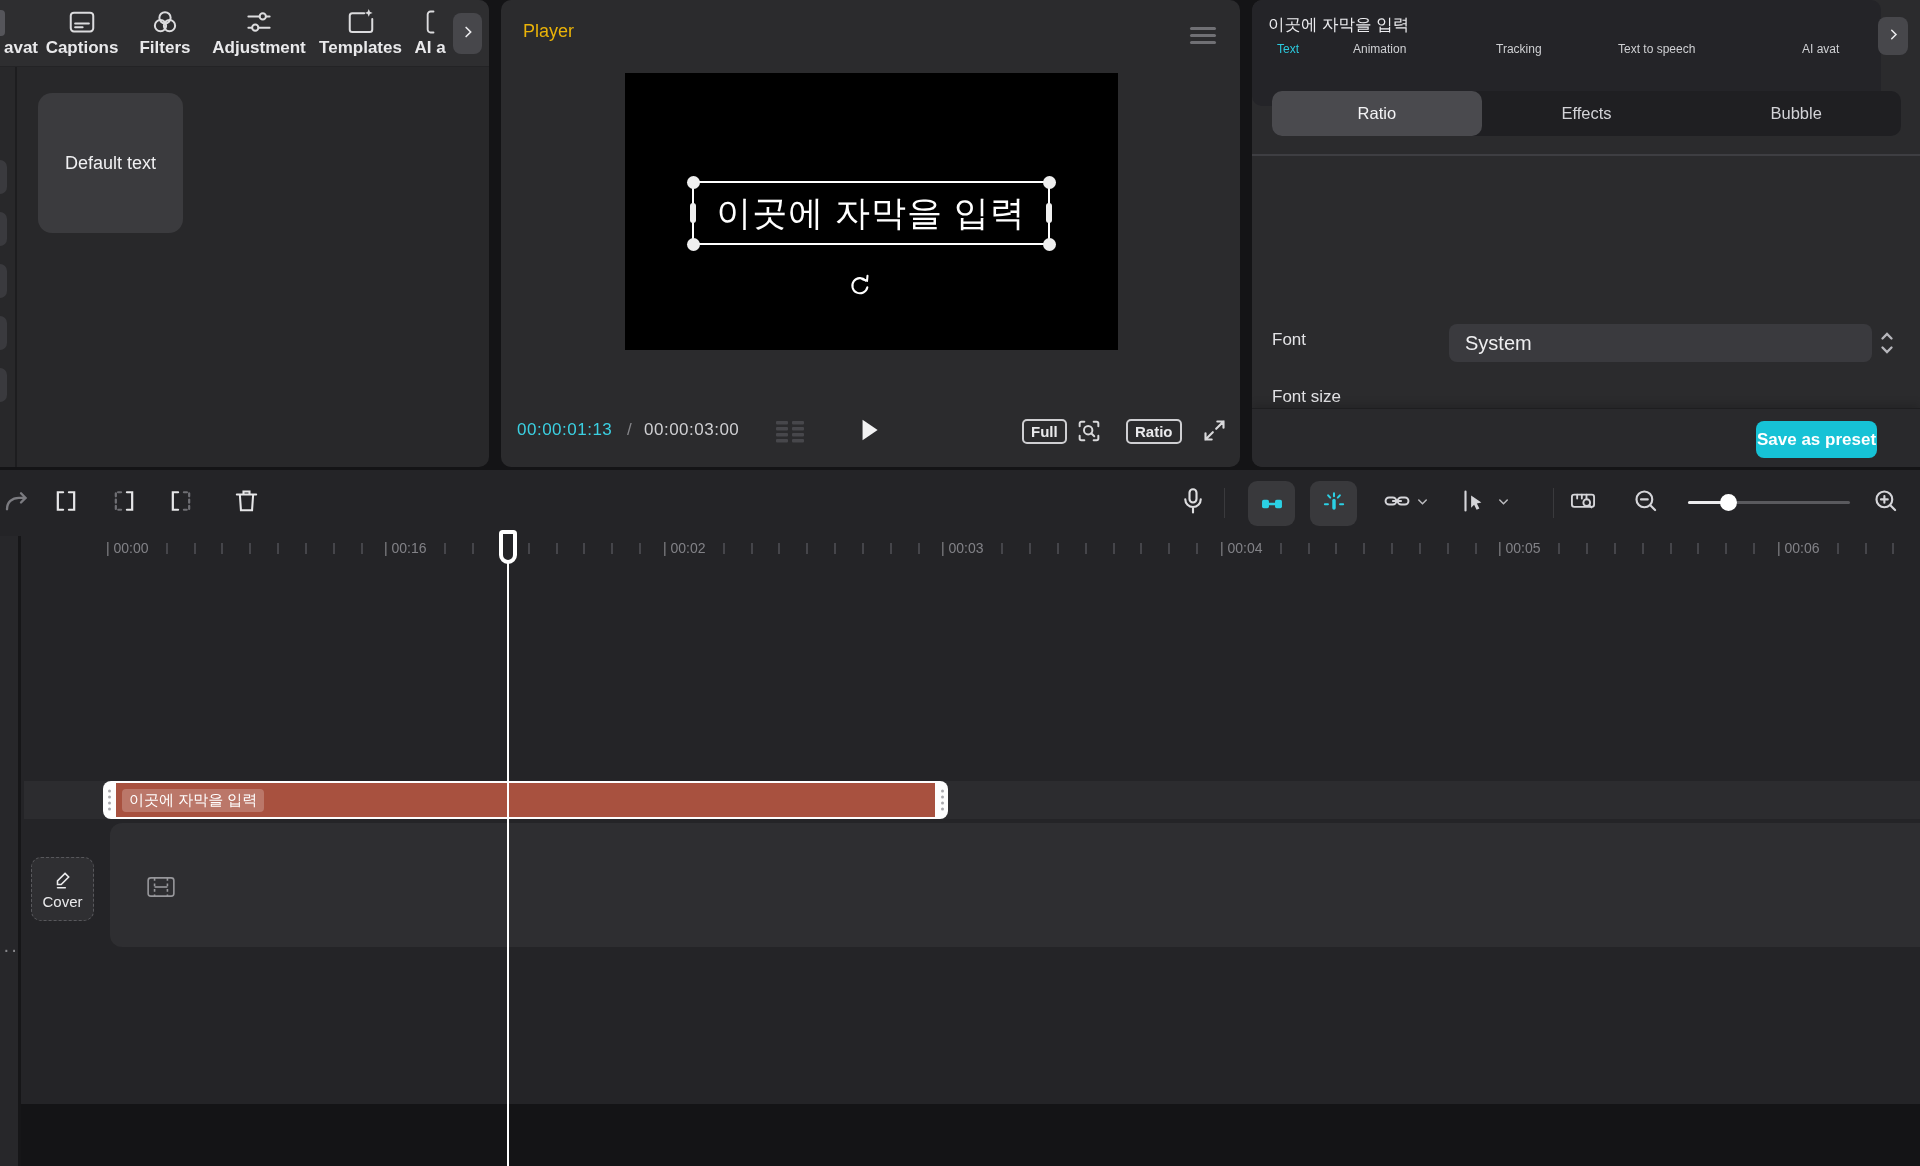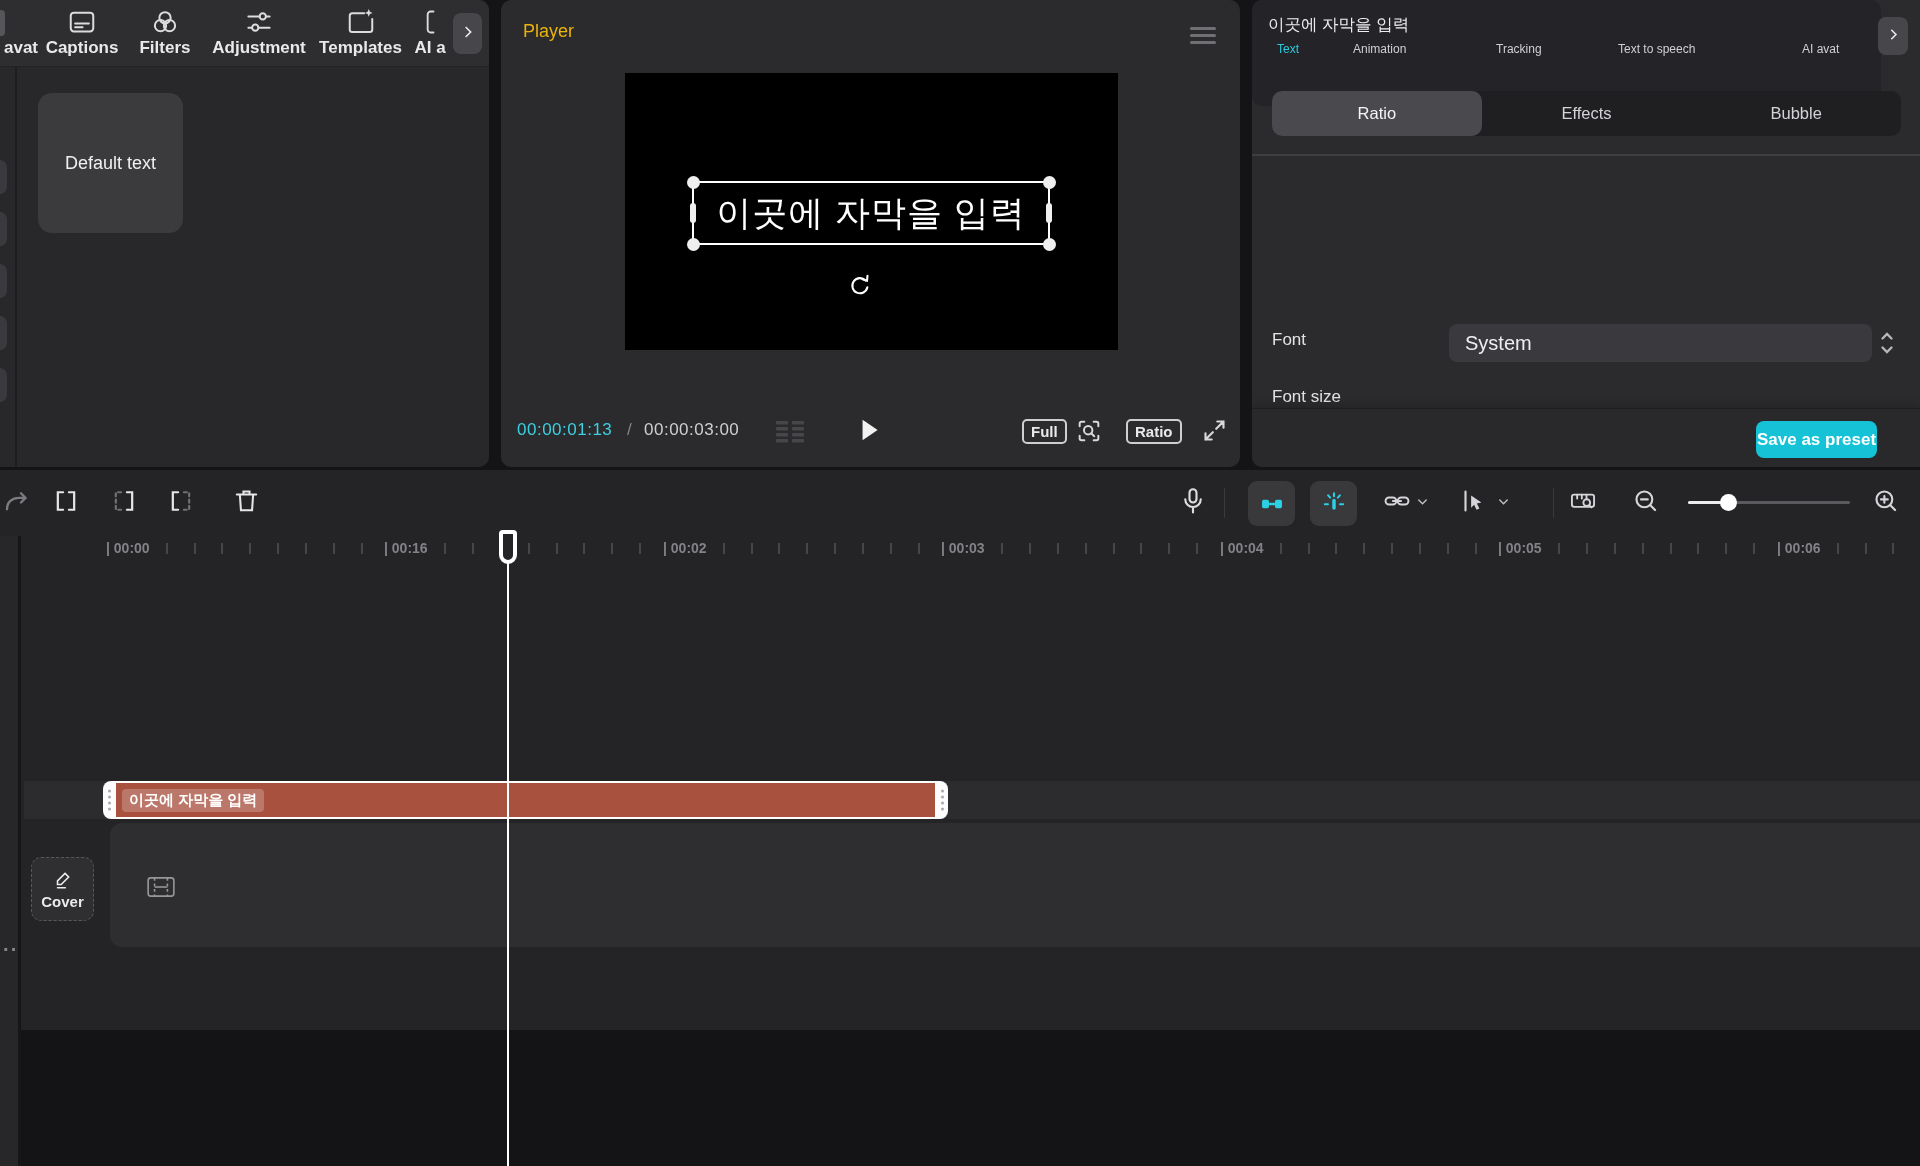--- a/index.html
+++ b/index.html
@@ -43,21 +43,21 @@
   .style-tab.active { background:#4a4a4e; border-radius:10px; color:#f4f4f6; }
   #rp-divider { left:0; top:154px; width:668px; height:2px; background:#3e3e42; }
   #rp-textarea { left:20px; top:170px; width:629px; height:106px; background:#242428; border:none; border-radius:10px; padding:14px 16px; color:#ededf0; font-size:16.5px; font-family:"Liberation Sans","DejaVu Sans",sans-serif; resize:none; outline:none; }
   .rp-label { position:absolute; left:20px; color:#e2e2e5; font-size:17px; }
   #font-select { left:197px; top:324px; width:423px; height:38px; background:#3a3a3e; border-radius:8px; display:flex; align-items:center; padding-left:16px; color:#eeeef0; font-size:20px; }
   #font-stepper { left:626px; top:327px; width:18px; height:32px; display:flex; align-items:center; }
   #rp-footer { left:0; top:408px; width:668px; height:59px; background:#29292c; border-top:1px solid #1e1e20; box-shadow:0 -4px 8px rgba(0,0,0,.15); }
   #save-preset { position:absolute; left:496px; top:12px; width:121px; height:37px; background:#16c2d6; border:none; border-radius:8px; color:#fff; font-size:17px; font-weight:700; font-family:inherit;margin-left:8px; }
 
   
-  #timeline { position:absolute; left:0; top:470px; width:1920px; height:560px; background:#242427;font-weight:bold; }
+  #timeline { position:absolute; left:0; top:470px; width:1920px; height:634px; background:#242427; }
   .tl-btn { position:absolute; display:flex; align-items:center; justify-content:center; }
   .tl-toggle { width:47px; height:45px; background:#39393c; border-radius:9px; }
   .tl-sep { position:absolute; top:18px; width:1px; height:30px; background:#3a3a3d; }
   #zoom-slider-track { left:1688px; top:31px; width:162px; height:3px; border-radius:2px; background:#5a5a5e; }
   #zoom-slider-fill { left:1688px; top:31px; width:40px; height:3px; border-radius:2px; background:#ececee; }
   #zoom-slider-handle { left:1720px; top:24px; width:17px; height:17px; border-radius:50%; background:#fff; }
 
   #ruler { position:absolute; left:0; top:66px; width:1920px; height:30px; }
   #ruler-ticks { position:absolute; left:110px; top:7px; width:1810px; height:11px;
     background-image:repeating-linear-gradient(to right,#45454a 0 2px,transparent 2px 27.85px); }

